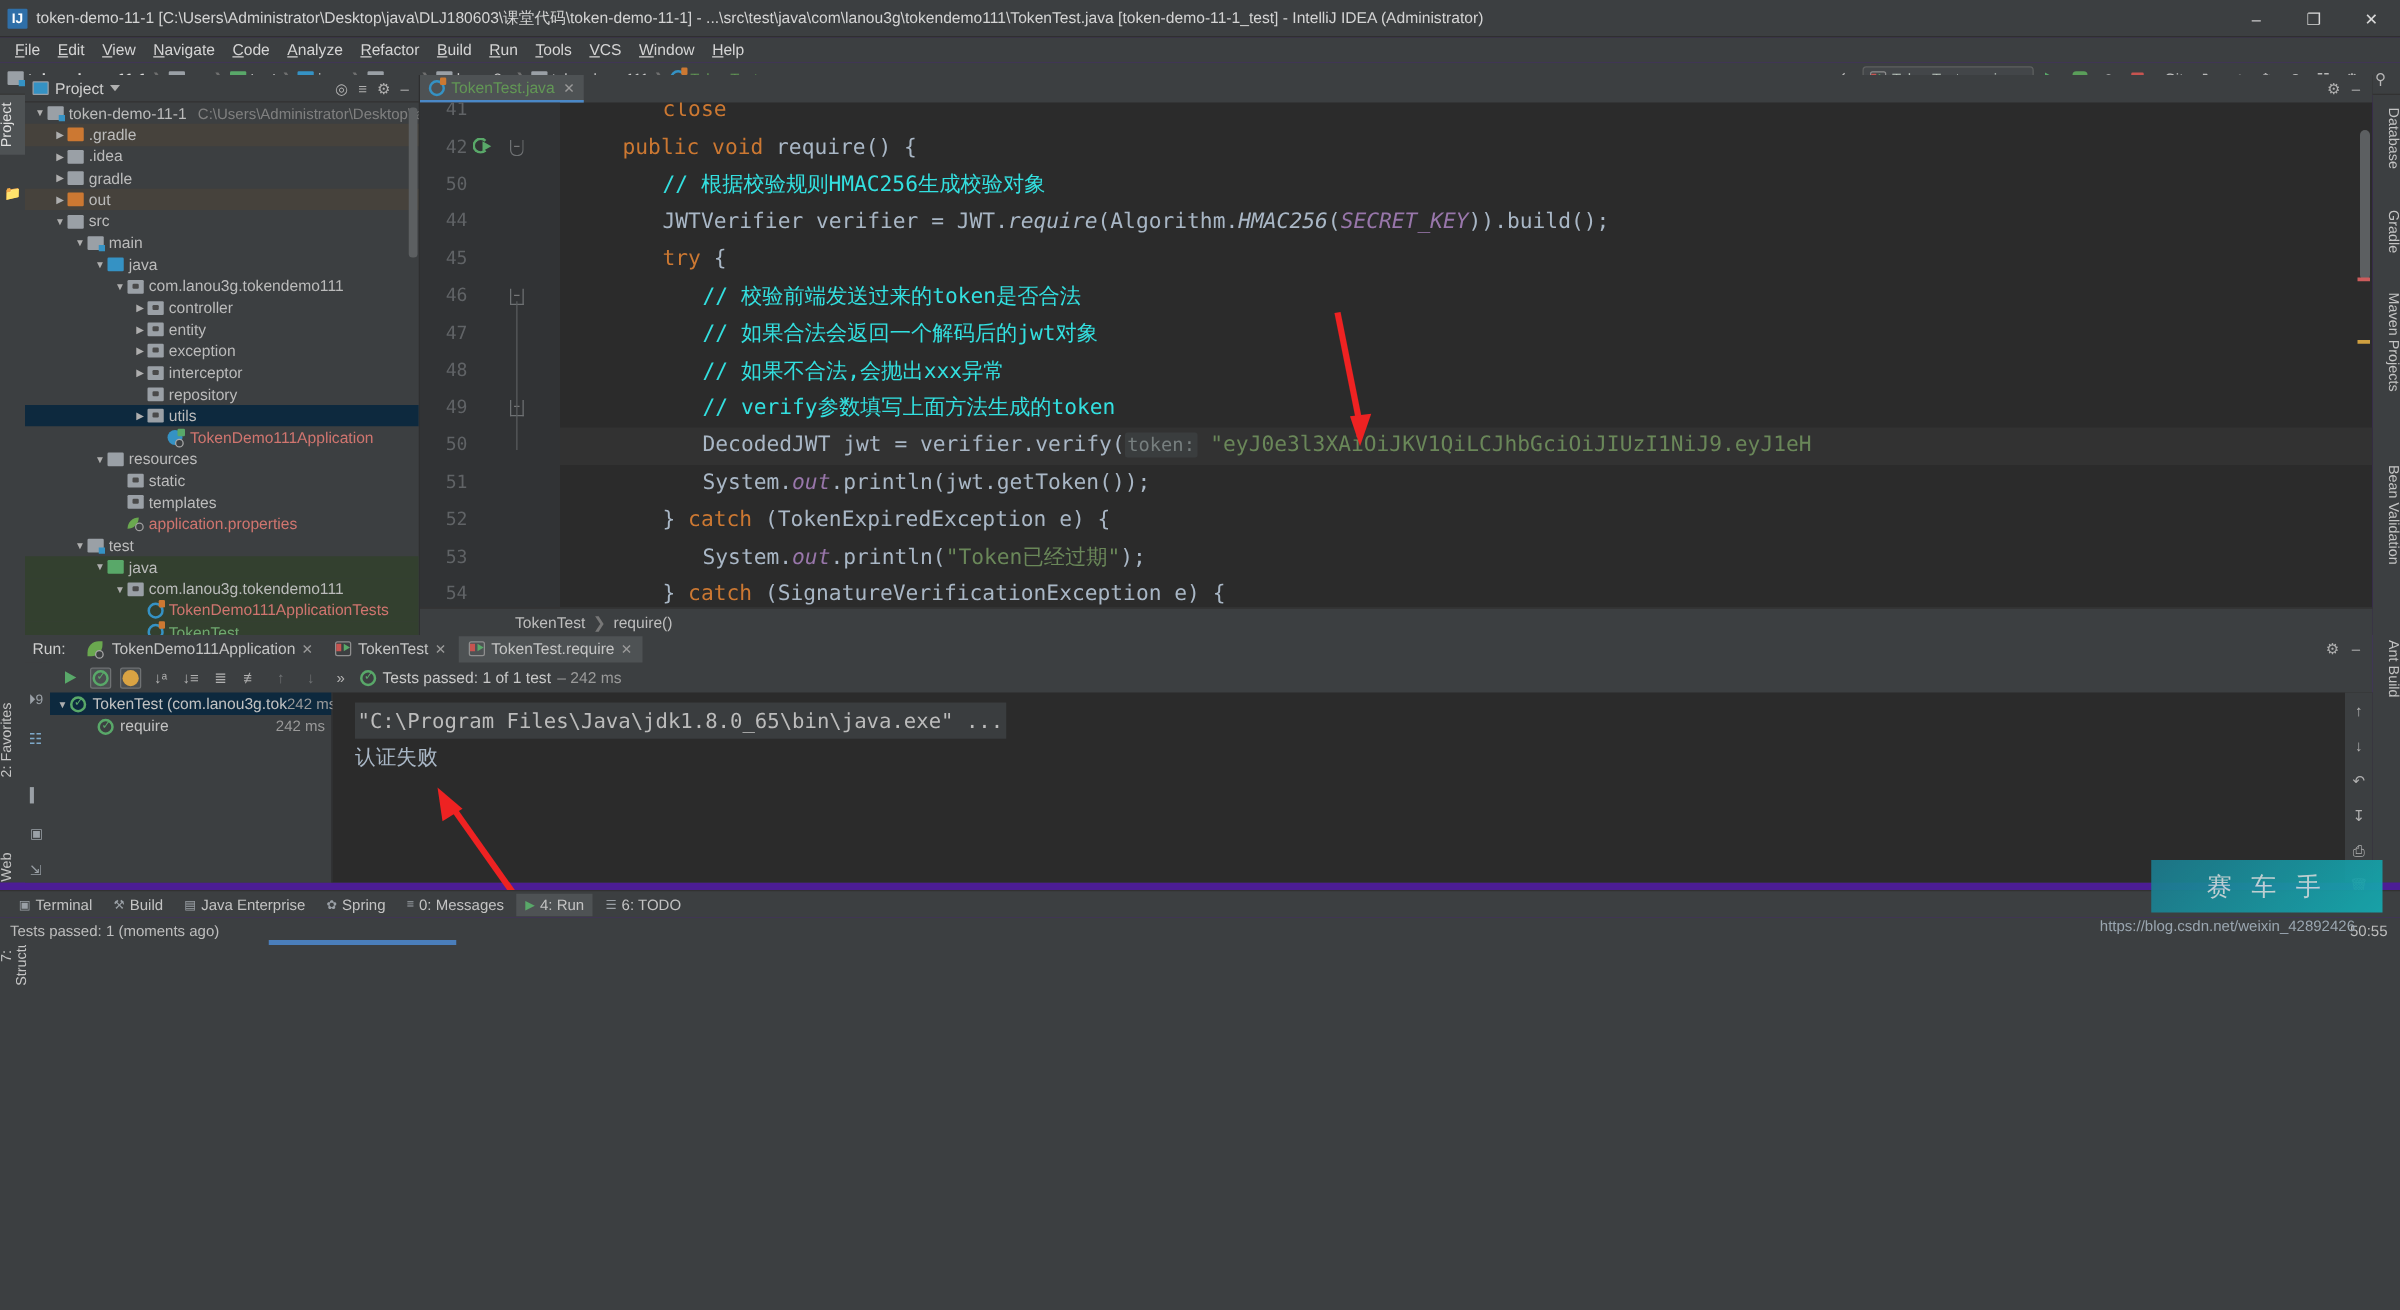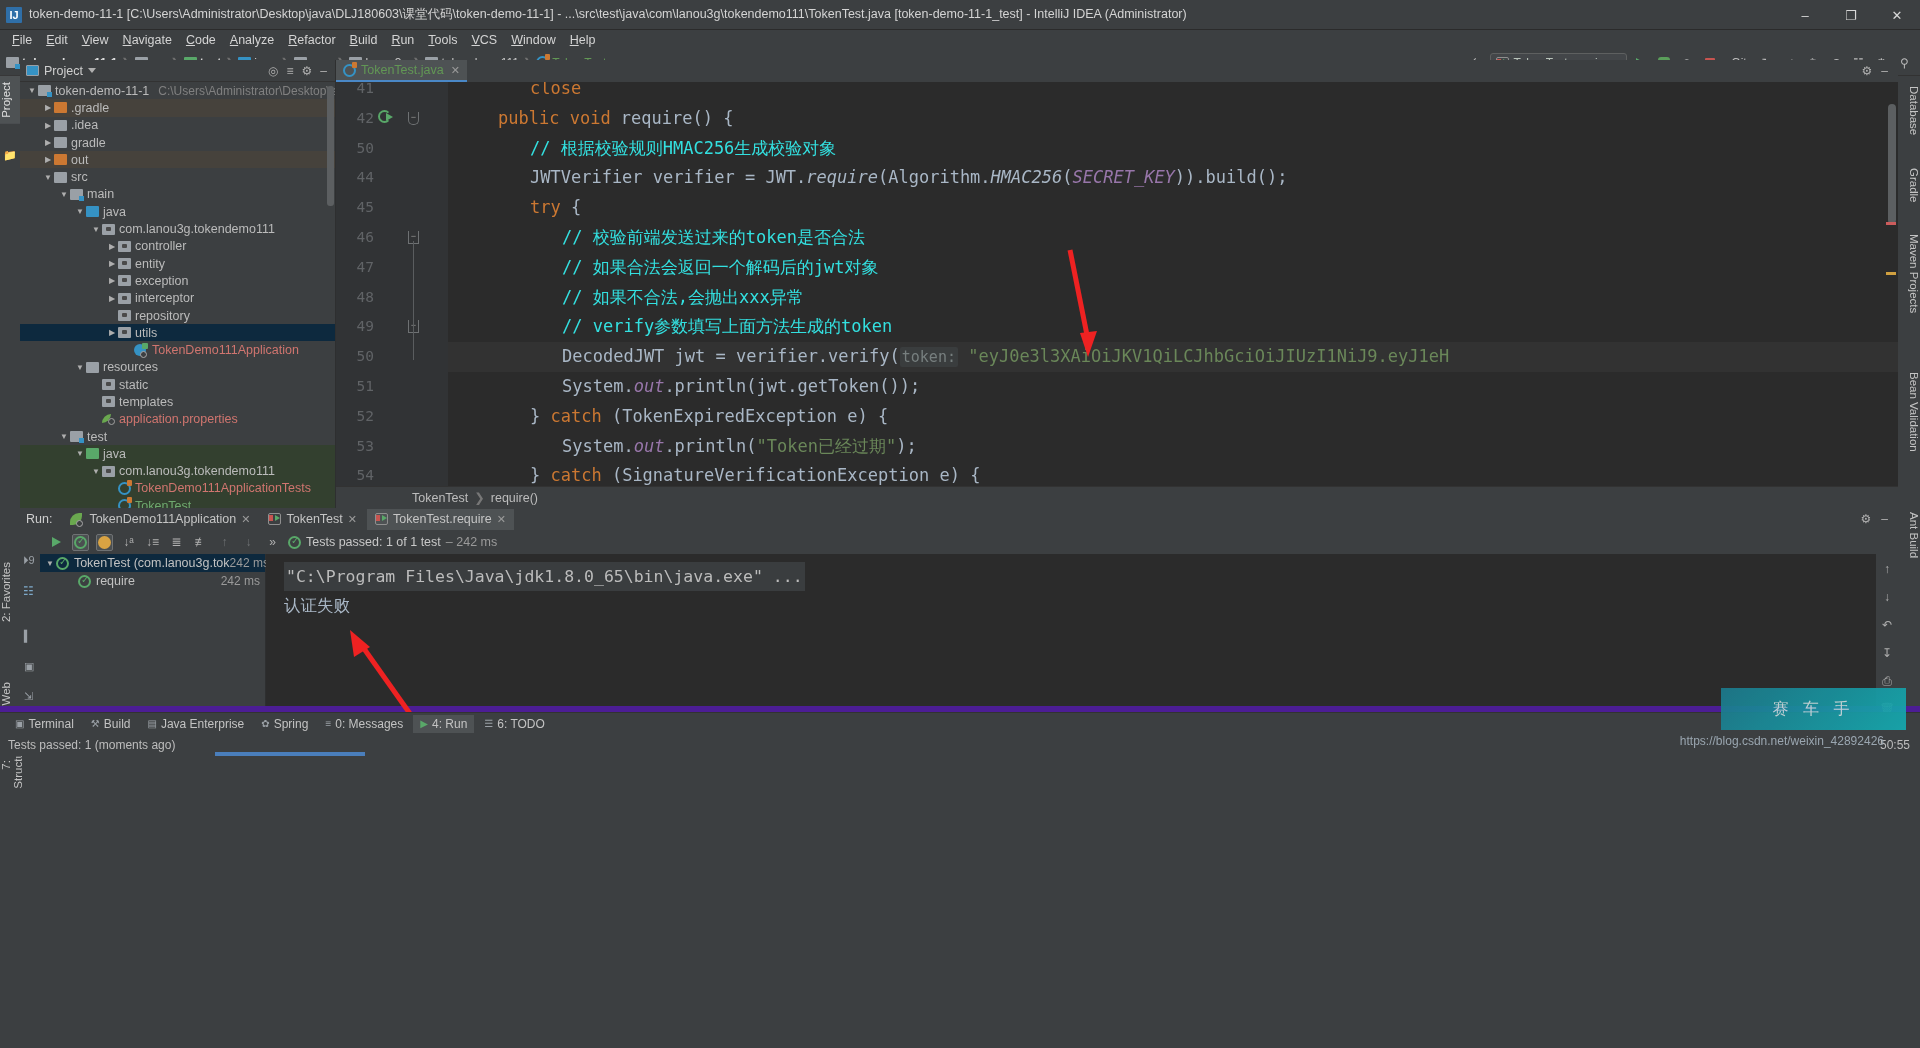--- a/index.html
+++ b/index.html
@@ -307,21 +307,21 @@
 
   
   .arrow-svg { position: absolute; pointer-events: none; }
 
   
   .watermark {
     position: absolute; right: 14px; bottom: 26px; width: 185px; height: 42px;
     background: linear-gradient(135deg,#1c7a8c,#15aab0); opacity: 0.92;
     display: flex; align-items: center; justify-content: center; overflow: hidden;
   }
-  .watermark span { color: #eaeaea; font-size: 16px; letter-spacing: 5px; opacity: .85; }
+  .watermark span { color: #eaeaea; font-size: 20px; letter-spacing: 5px; opacity: .85; }
   .wm-url {
     position: absolute; right: 26px; bottom: 4px; font-size: 12px; color: #9aa6b0;
   }
 </style>
 </head>
 <body>
 
 <div class="app">
 
   <div class="titlebar">

